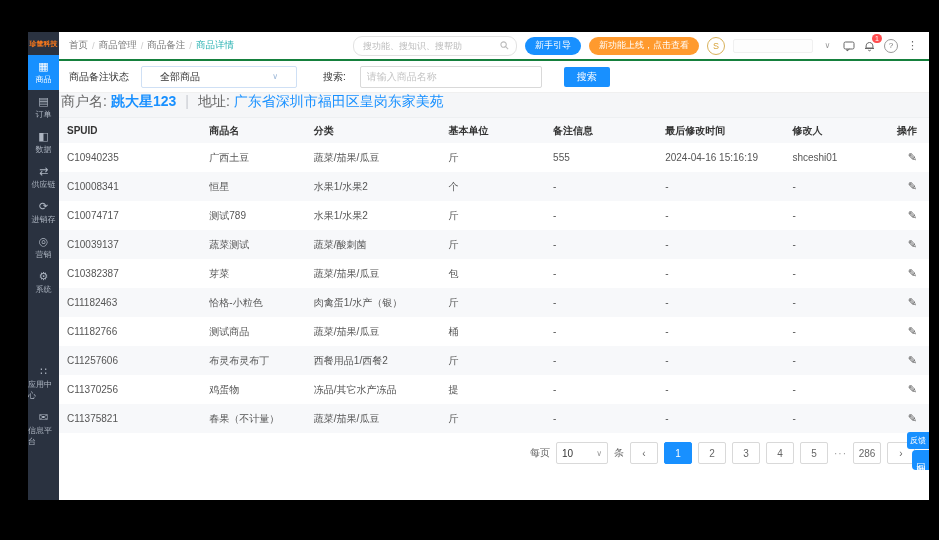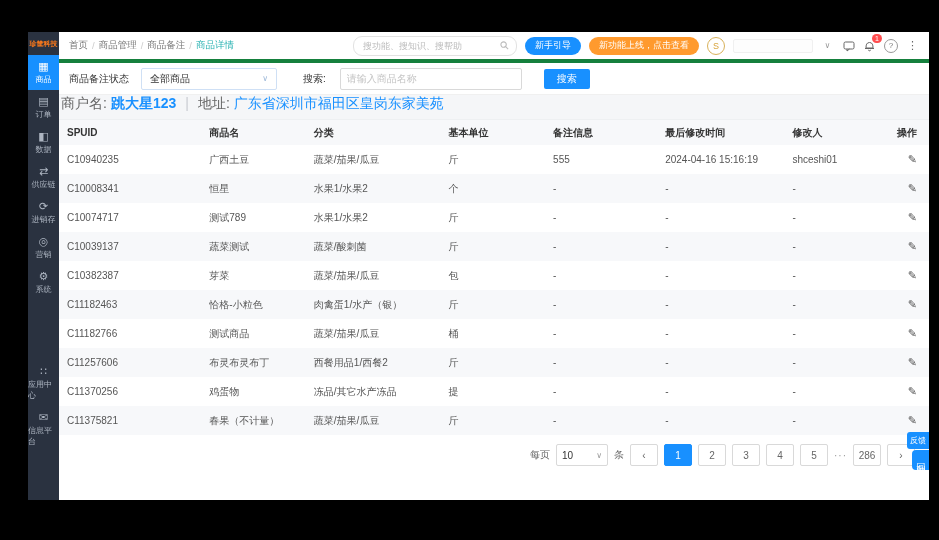--- a/index.html
+++ b/index.html
@@ -11,21 +11,21 @@
     flex-shrink:0;padding-bottom:48px;}
   .logo{font-size:7px;color:#ff7a1a;padding:7px 0 6px;white-space:nowrap;font-weight:bold;}
   .nav-item{width:31px;padding:6px 0 5px;display:flex;flex-direction:column;align-items:center;
     gap:2px;font-size:8px;color:#aeb6c2;cursor:pointer;}
   .nav-item .nicon{font-size:11px;line-height:1;}
   .nav-item.active{background:#1890ff;color:#fff;}
   .sidebar-bottom{margin-top:auto;display:flex;flex-direction:column;align-items:center;width:100%;}
   
   .main{flex:1;display:flex;flex-direction:column;min-width:0;position:relative;}
   
-  .topbar{height:27px;border-bottom:4px solid #15803d;display:flex;align-items:center;
+  .topbar{height:27px;border-bottom:2px solid #15803d;display:flex;align-items:center;
     padding:0 10px;gap:8px;flex-shrink:0;}
   .breadcrumb{display:flex;align-items:center;gap:4px;font-size:9.5px;color:#777;}
   .breadcrumb .sep{color:#ccc;}
   .breadcrumb .current{color:#2bb3b3;}
   .top-right{margin-left:auto;display:flex;align-items:center;gap:8px;}
   .search-box{width:148px;height:18px;border:1px solid #e2e2e2;border-radius:9px;display:flex;
     align-items:center;padding:0 7px;gap:4px;}
   .search-box input{border:none;outline:none;flex:1;font-size:9px;color:#666;background:transparent;min-width:0;}
   .search-box input::placeholder{color:#bbb;}
   .pill{height:18px;padding:0 10px;border-radius:9px;display:flex;align-items:center;
@@ -38,21 +38,21 @@
   .tiny-icon{width:13px;height:13px;color:#666;display:flex;align-items:center;justify-content:center;
     position:relative;cursor:pointer;font-size:11px;}
   .badge{position:absolute;top:-5px;right:-6px;background:#ff4d4f;color:#fff;font-size:7px;
     border-radius:7px;padding:0 3px;line-height:9px;}
   .qmark{width:12px;height:12px;border:1px solid #999;border-radius:50%;font-size:8px;color:#777;
     display:flex;align-items:center;justify-content:center;}
   
   .filterbar{height:31px;border-bottom:1px solid #f0f0f0;display:flex;align-items:center;
     padding:0 10px;gap:12px;font-size:10px;color:#333;flex-shrink:0;}
   .select{height:20px;border:1px solid #cfe0f5;border-radius:2px;display:flex;align-items:center;
-    justify-content:space-between;padding:0 8px;font-size:10px;color:#333;cursor:pointer;background:#fff;}
+    justify-content:space-between;padding:0 18px;font-size:10px;color:#333;cursor:pointer;background:#fff;}
   .select .chev{color:#9db8d8;font-size:8px;margin-left:6px;}
   .status-select{width:118px;}
   .filter-input{width:168px;height:20px;border:1px solid #d9d9d9;border-radius:2px;
     padding:0 6px;font-size:10px;color:#333;outline:none;margin-left:2px;}
   .filter-input::placeholder{color:#c4c4c4;}
   .btn-search{margin-left:10px;background:#1890ff;color:#fff;font-size:10px;height:20px;
     padding:0 13px;border-radius:2px;display:flex;align-items:center;border:none;cursor:pointer;}
   .lbl-search{margin-left:14px;}
   
   .merchantbar{height:24px;background:#f5f6f8;display:flex;padding:0 2px;

